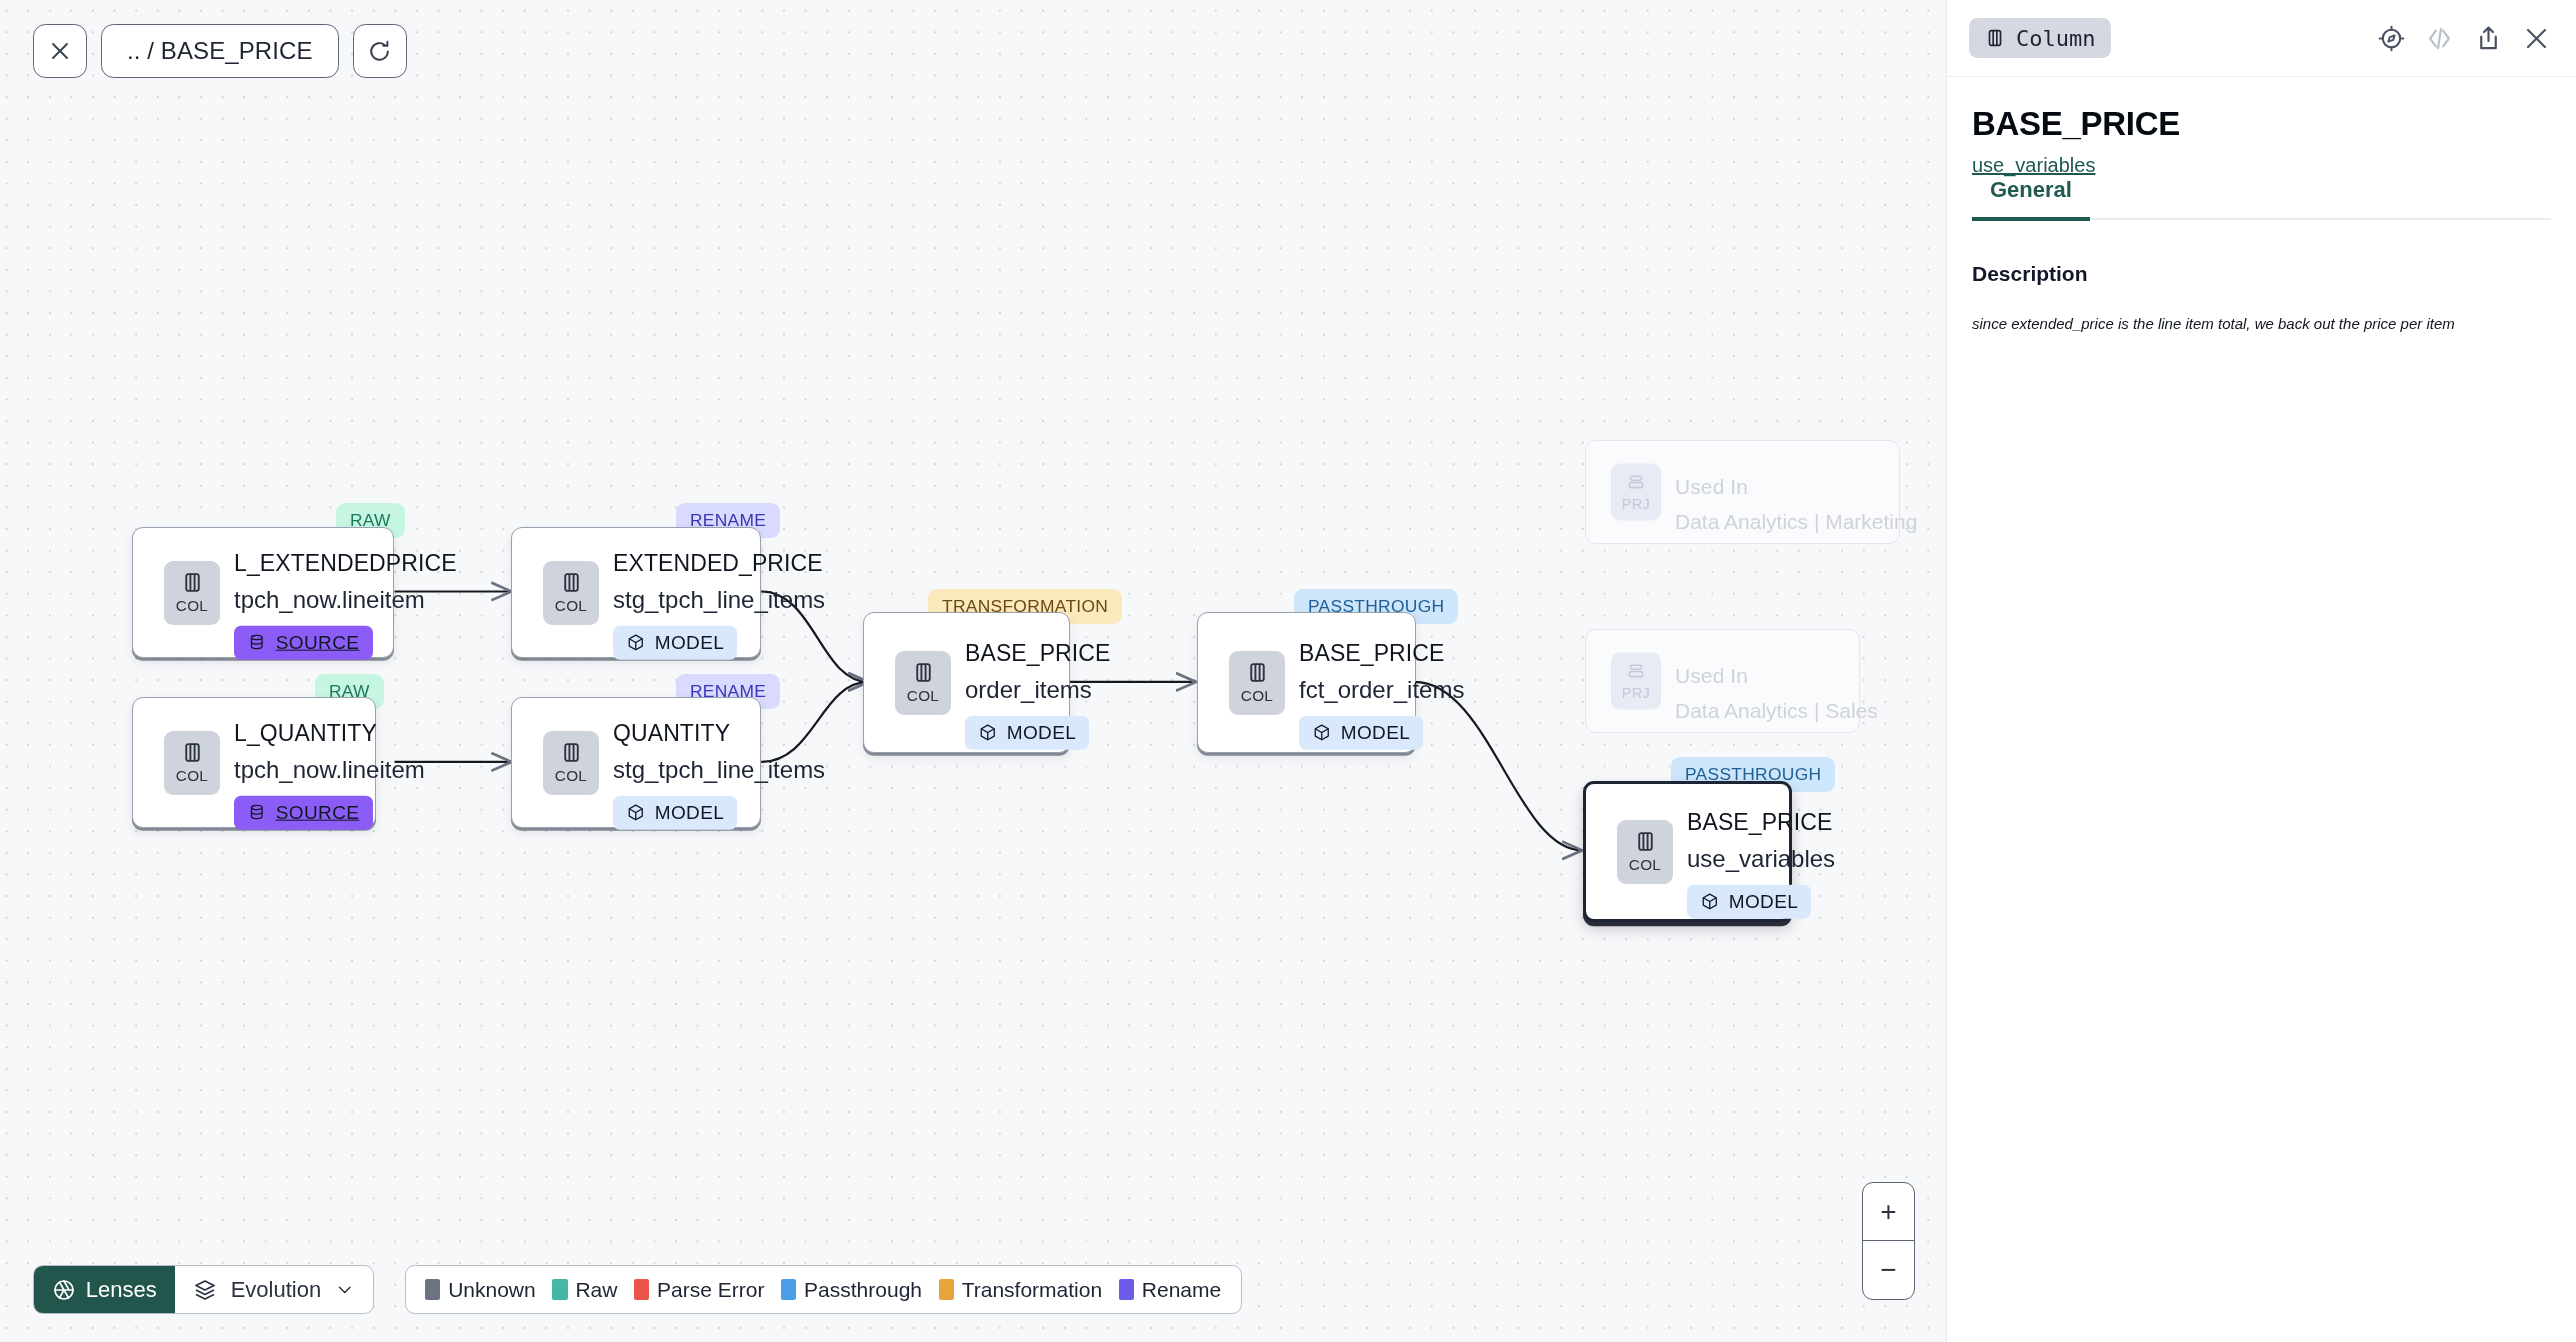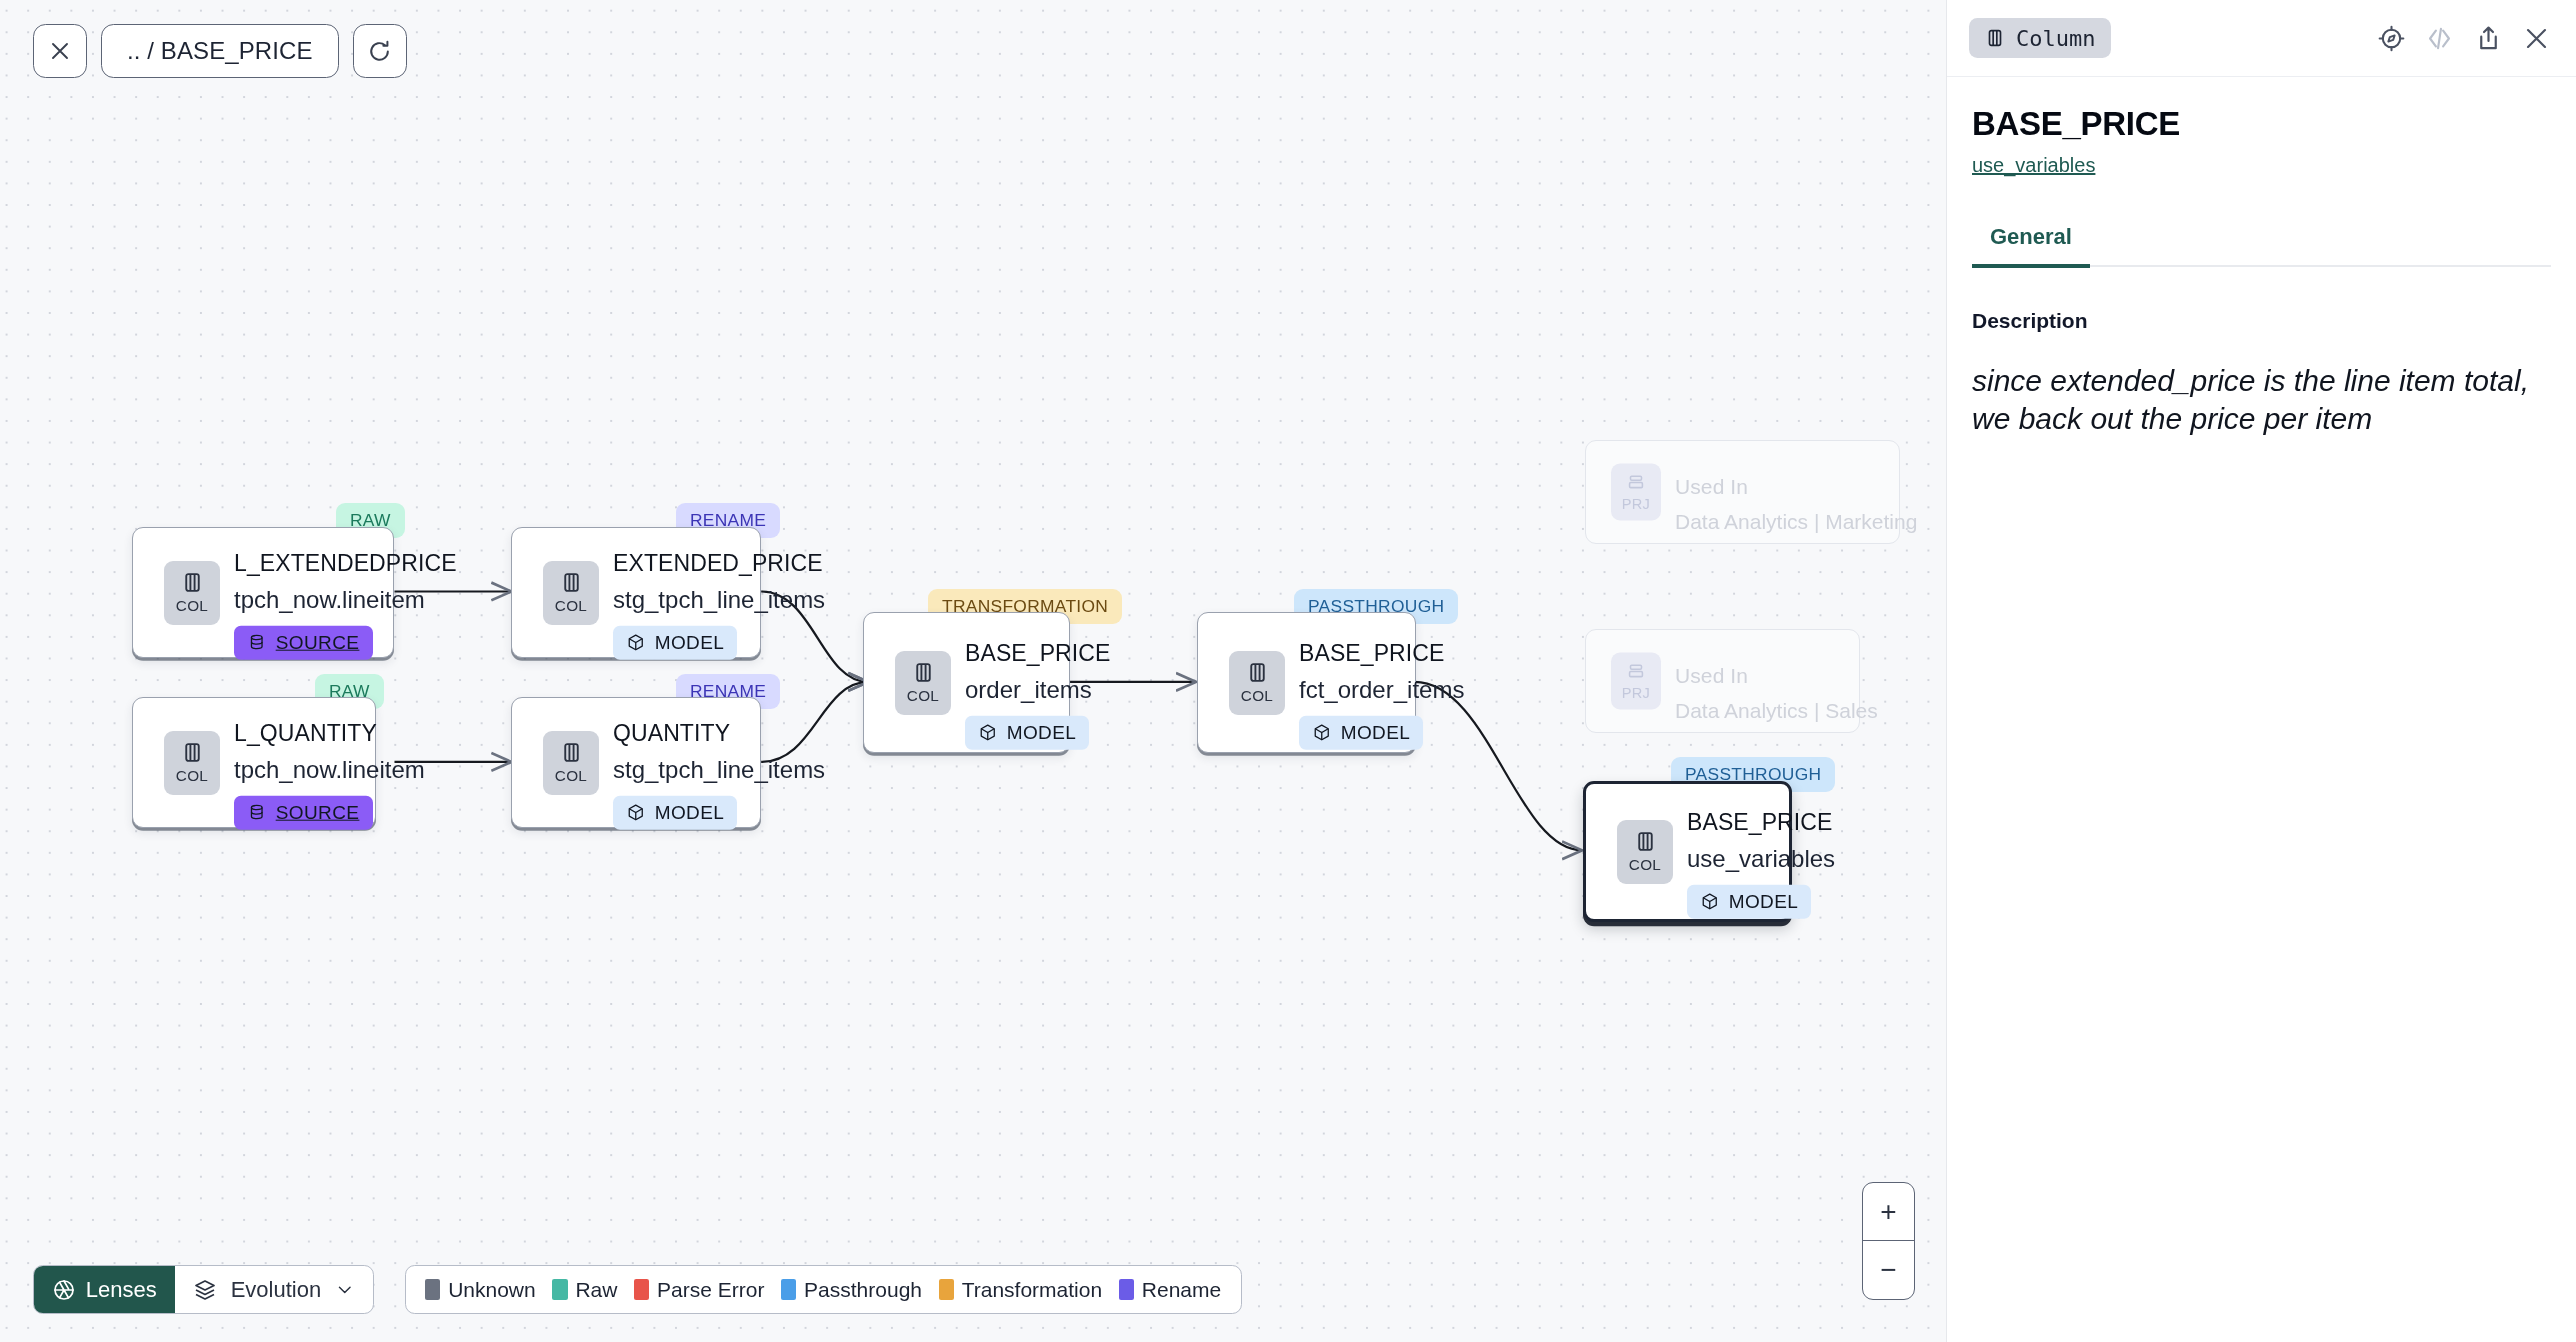--- a/index.html
+++ b/index.html
@@ -127,28 +127,28 @@
   .head-icons { display: flex; align-items: center; gap: 19.5px; color: #4a5161; }
   .head-icons .ic { cursor: pointer; display: flex; }
   .head-icons .ic.muted { color: #b9bfcb; }
 
   #panel-body { padding: 28px 25px 0 25px; }
   #panel-title { font-size: 33px; font-weight: bold; color: #050912; letter-spacing: -0.3px; }
   #panel-link {
     display: inline-block; margin-top: 11px; font-size: 20px; color: #1f5a52;
     text-decoration: underline; cursor: pointer;
   }
-  #tabs { margin-top: 47px; border-bottom: 2.1px solid #e8eaee; display: flex; }
+  #tabs { border-bottom: 2.1px solid #e8eaee; display: flex; }
   .tab {
     font-size: 22px; font-weight: bold; color: #1f5a52; padding: 0 18px 14px 18px;
     border-bottom: 4.2px solid #1f5a52; margin-bottom: -2.8px; cursor: pointer;
   }
   #desc-label { margin-top: 42px; font-size: 21px; font-weight: bold; color: #12182a; }
   #desc-text {
-    margin-top: 29px; font-size: 30px; line-height: 1.26; font-style: italic;
+    margin-top: 29px; font-size: 15px; line-height: 1.26; font-style: italic;
     color: #10151f; max-width: 557px;
   }
   #desc-inherit { margin-top: 26.4px; font-size: 21.6px; font-style: italic; color: #10151f; }
   #desc-inherit a { color: #1f5a52; text-decoration: underline; cursor: pointer; }
 
   svg.edges { position: absolute; left: 0; top: 0; width: 1946px; height: 1343px; pointer-events: none; z-index: 1; }
   .node, .badge { z-index: 4; }
 </style>
 </head>
 <body>

